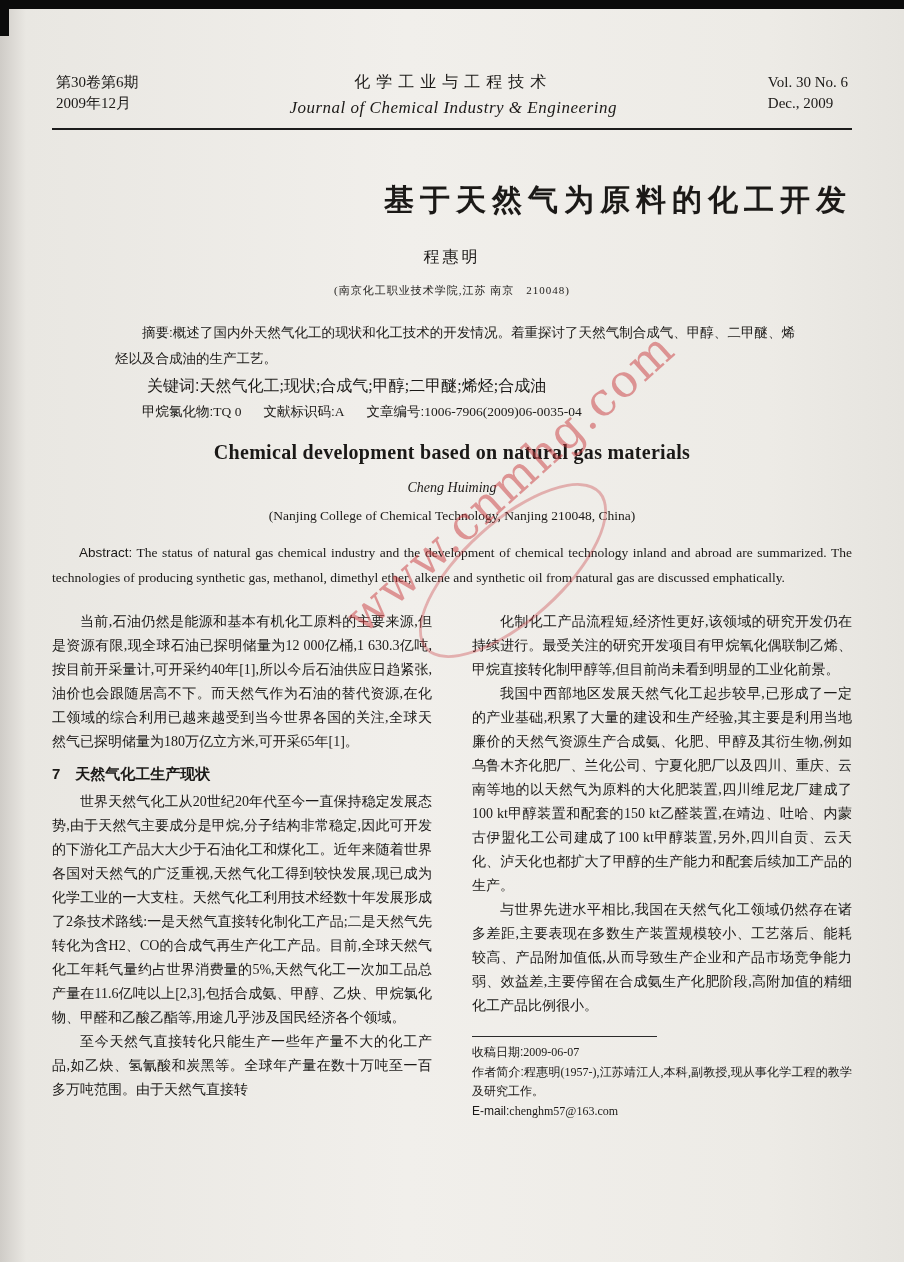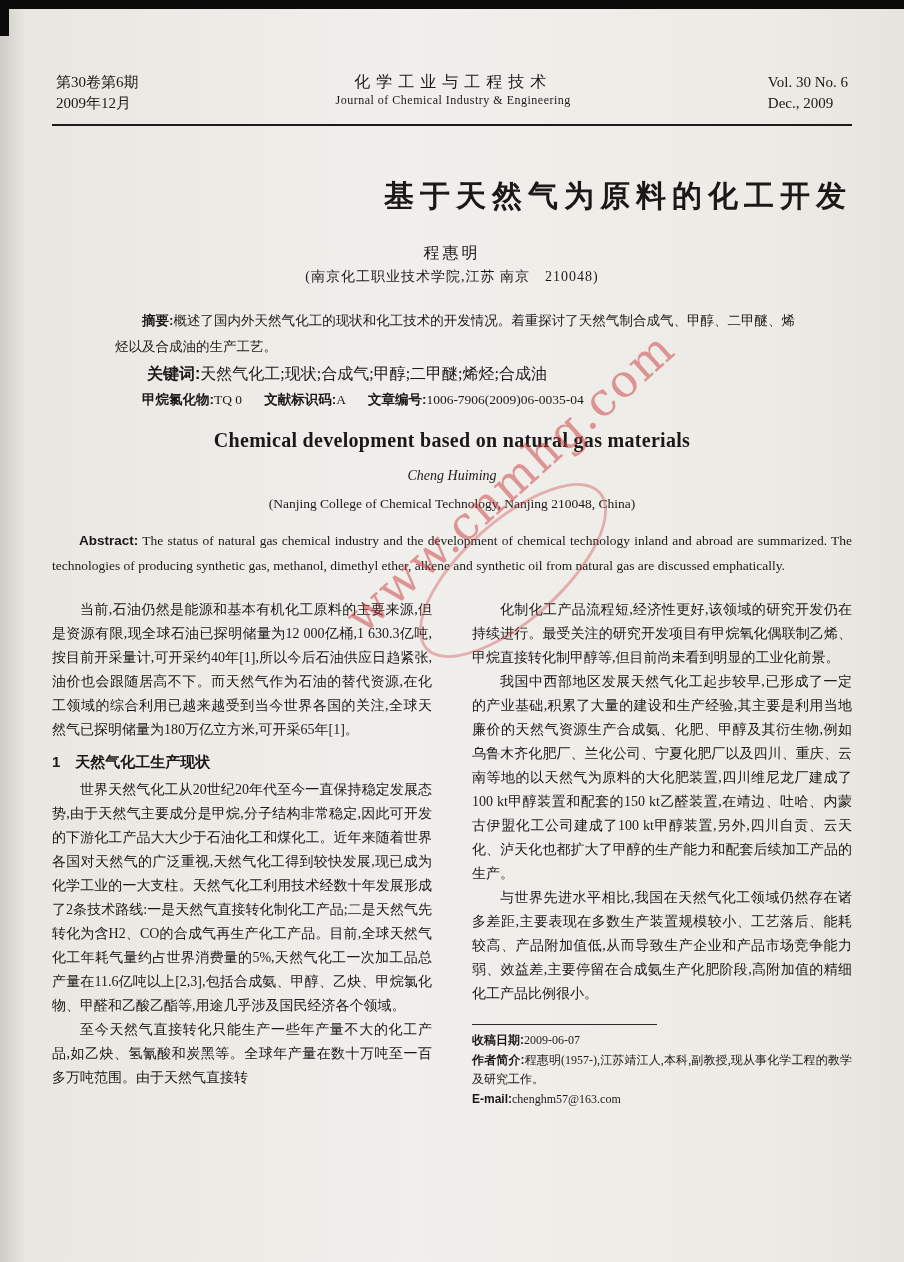--- a/index.html
+++ b/index.html
@@ -15,32 +15,32 @@
   .scan-top-bar { position:absolute; top:0; left:0; width:100%; height:9px; background:#0b0b0b; }
   .scan-corner  { position:absolute; top:0; left:0; width:9px; height:36px; background:#0b0b0b; }
 
   .content { position: relative; padding: 0 52px; }
 
   .header { display:flex; justify-content:space-between; align-items:flex-start; margin-top:72px; padding:0 4px; }
   .header-left, .header-right { font-size:15px; line-height:21px; }
   .header-right { text-align:left; }
   .header-center { text-align:center; }
   .journal-cn { font-size:16px; letter-spacing:6px; font-weight:normal; font-family:"Liberation Sans", sans-serif; }
-  .journal-en { font-size:12px; letter-spacing:0.5px; }
+  .journal-en { font-size:17px; font-style:italic; margin-top:5px; letter-spacing:0.5px; }
   .header-rule { border-top:2px solid #1c1c1c; margin-top:10px; }
 
   .title-cn { text-align:right; font-size:30px; font-weight:bold; letter-spacing:6px; margin-top:50px;
               font-family:"Liberation Sans", sans-serif; }
   .author-cn { text-align:center; font-size:16px; margin-top:26px; letter-spacing:3px; }
-  .affil-cn  { text-align:center; font-size:14px; margin-top:4px; letter-spacing:1px; }
+  .affil-cn  { text-align:center; font-size:11px; margin-top:15px; letter-spacing:1px; }
 
   .abstract-cn { margin:22px 57px 0 63px; font-size:13.5px; line-height:26px; text-align:justify; text-indent:2em; }
   .keywords-cn { margin:2px 57px 0 63px; font-size:16px; line-height:24px; text-indent:2em; }
   .meta-line   { margin:2px 57px 0 63px; font-size:13.5px; line-height:24px; text-indent:2em; }
-  .lbl { font-weight:bold; font-family:"Liberation Sans", sans-serif; }
+  .lbl { font-weight:normal; font-family:"Liberation Sans", sans-serif; }
   .sp  { margin-right:22px; }
 
   .title-en  { text-align:center; font-size:20px; font-weight:bold; margin-top:17px; letter-spacing:0.3px; }
   .author-en { text-align:center; font-size:14px; font-style:italic; margin-top:16px; }
   .affil-en  { text-align:center; font-size:13.5px; margin-top:12px; }
   .abstract-en { margin-top:16px; font-size:13.5px; line-height:25px; text-align:justify; text-indent:2em; }
   .keywords-en { margin-top:2px; font-size:13.5px; line-height:25px; text-indent:2em; }
 
   .columns { display:flex; gap:40px; margin-top:20px; }
   .col { flex:1; min-width:0; font-size:14px; line-height:24px; text-align:justify; }
@@ -108,21 +108,21 @@
     <div class="author-en">Cheng Huiming</div>
     <div class="affil-en">(Nanjing College of Chemical Technology, Nanjing 210048, China)</div>
 
     <p class="abstract-en"><span class="lbl">Abstract:</span> <span>The status of natural gas chemical industry and the development of chemical technology inland and abroad are summarized. The technologies of producing synthetic gas, methanol, dimethyl ether, alkene and synthetic oil from natural gas are discussed emphatically.</span></p>
 
 
     <div class="columns">
 
       <div class="col">
         <p>当前,石油仍然是能源和基本有机化工原料的主要来源,但是资源有限,现全球石油已探明储量为12 000亿桶,1 630.3亿吨,按目前开采量计,可开采约40年[1],所以今后石油供应日趋紧张,油价也会跟随居高不下。而天然气作为石油的替代资源,在化工领域的综合利用已越来越受到当今世界各国的关注,全球天然气已探明储量为180万亿立方米,可开采65年[1]。</p>
-        <div class="section-heading">1　天然气化工生产现状</div>
+        <div class="section-heading">7　天然气化工生产现状</div>
         <p>世界天然气化工从20世纪20年代至今一直保持稳定发展态势,由于天然气主要成分是甲烷,分子结构非常稳定,因此可开发的下游化工产品大大少于石油化工和煤化工。近年来随着世界各国对天然气的广泛重视,天然气化工得到较快发展,现已成为化学工业的一大支柱。天然气化工利用技术经数十年发展形成了2条技术路线:一是天然气直接转化制化工产品;二是天然气先转化为含H2、CO的合成气再生产化工产品。目前,全球天然气化工年耗气量约占世界消费量的5%,天然气化工一次加工品总产量在11.6亿吨以上[2,3],包括合成氨、甲醇、乙炔、甲烷氯化物、甲醛和乙酸乙酯等,用途几乎涉及国民经济各个领域。</p>
         <p>至今天然气直接转化只能生产一些年产量不大的化工产品,如乙炔、氢氰酸和炭黑等。全球年产量在数十万吨至一百多万吨范围。由于天然气直接转</p>
       </div>
 
       <div class="col">
         <p>化制化工产品流程短,经济性更好,该领域的研究开发仍在持续进行。最受关注的研究开发项目有甲烷氧化偶联制乙烯、甲烷直接转化制甲醇等,但目前尚未看到明显的工业化前景。</p>
         <p>我国中西部地区发展天然气化工起步较早,已形成了一定的产业基础,积累了大量的建设和生产经验,其主要是利用当地廉价的天然气资源生产合成氨、化肥、甲醇及其衍生物,例如乌鲁木齐化肥厂、兰化公司、宁夏化肥厂以及四川、重庆、云南等地的以天然气为原料的大化肥装置,四川维尼龙厂建成了100 kt甲醇装置和配套的150 kt乙醛装置,在靖边、吐哈、内蒙古伊盟化工公司建成了100 kt甲醇装置,另外,四川自贡、云天化、泸天化也都扩大了甲醇的生产能力和配套后续加工产品的生产。</p>
         <p>与世界先进水平相比,我国在天然气化工领域仍然存在诸多差距,主要表现在多数生产装置规模较小、工艺落后、能耗较高、产品附加值低,从而导致生产企业和产品市场竞争能力弱、效益差,主要停留在合成氨生产化肥阶段,高附加值的精细化工产品比例很小。</p>
 
         <div class="footnote">

